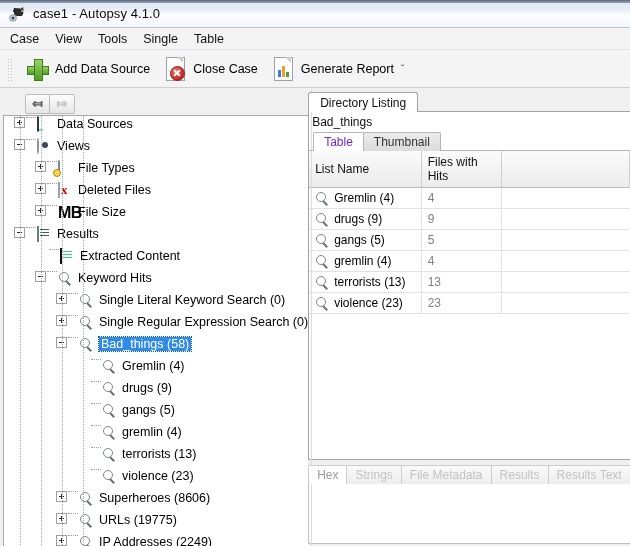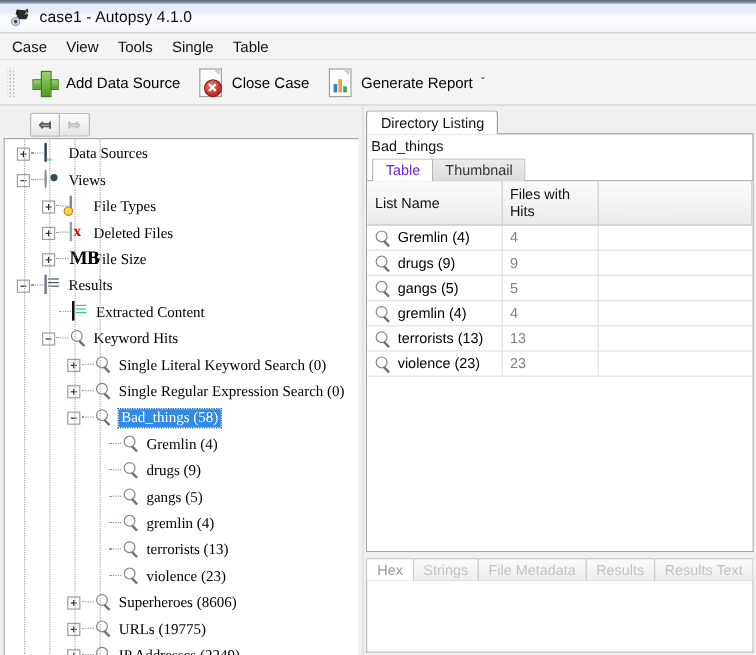--- a/index.html
+++ b/index.html
@@ -79,21 +79,21 @@
     display:flex;align-items:center;justify-content:center;box-sizing:border-box;}
   .navbtn.first{border-radius:2px 0 0 2px;}
   .navbtn.second{border-left:none;border-radius:0 2px 2px 0;}
   .arrow{font-size:13px;line-height:1;font-weight:bold;}
   .arrow.on{color:#5a5a5a;}
   .arrow.off{color:#c2c2c2;}
 
   
   .treebox{flex:1;background:#ffffff;border:1px solid #a9a9a9;border-right:none;border-bottom:none;overflow:hidden;position:relative;}
   .tree{position:relative;padding-top:1px;}
-  .row{height:22px;display:flex;align-items:center;position:relative;white-space:nowrap;font-family:Liberation Serif, serif;}
+  .row{height:22px;display:flex;align-items:flex-start;position:relative;white-space:nowrap;}
   .row .txt{font-size:12.5px;color:#000;}
   .row.sel .txt{background:#2f8ae8;color:#fff;outline:1px dotted #1b5ea8;padding:0 2px;}
   .expander{width:11px;height:11px;border:1px solid #9aa0a6;background:#fff;position:relative;
      display:inline-block;flex:0 0 auto;box-sizing:border-box;}
   .expander:before{content:"";position:absolute;left:2px;top:4px;width:5px;height:1px;background:#2b2b2b;}
   .expander.plus:after{content:"";position:absolute;left:4px;top:2px;width:1px;height:5px;background:#2b2b2b;}
   .spacer{flex:0 0 auto;}
   .dots{width:10px;height:1px;border-top:1px dotted #9b9b9b;flex:0 0 auto;margin:0 1px;}
   .icon{width:16px;height:16px;flex:0 0 auto;margin-right:4px;position:relative;}
 

